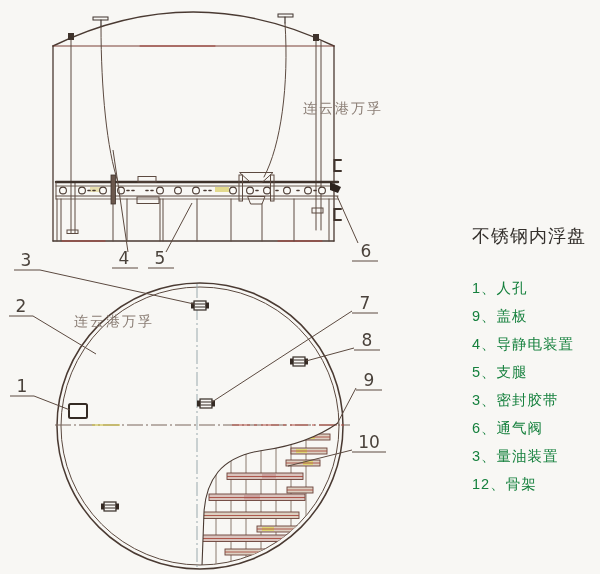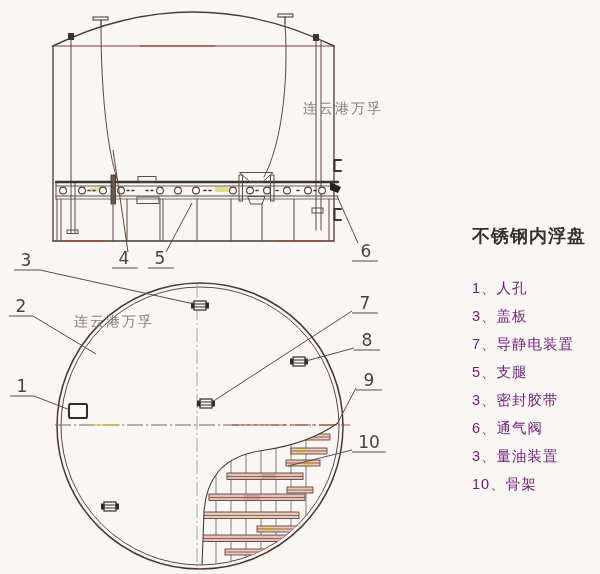--- a/index.html
+++ b/index.html
@@ -8,26 +8,26 @@
     background:#f8f7f4;
     font-family:"Liberation Sans","DejaVu Sans",sans-serif;
   }
   #stage{position:absolute;left:0;top:0;width:600px;height:574px;}
   svg{display:block;}
   .legend{
     position:absolute;left:472px;top:224px;width:126px;
     color:#3b3733;
   }
   .legend-title{
-    font-size:18px;font-weight:700;letter-spacing:1px;color:#34302c;
+    font-size:18px;font-weight:400;letter-spacing:1px;color:#34302c;
     margin:0 0 26px 0;white-space:nowrap;
   }
   .legend-item{
     font-size:14.5px;line-height:28px;height:28px;white-space:nowrap;
-    color:#701a75;letter-spacing:1px;
+    color:#15803d;letter-spacing:1px;
   }
   .callout-num{
     font-family:"DejaVu Sans","Liberation Sans",sans-serif;
     font-size:17px;fill:#4a423b;
   }
   .watermark{
     font-size:14px;fill:#8a7d74;letter-spacing:2px;
   }
 </style>
 </head>
@@ -300,20 +300,20 @@
   </g>
 
   <text class="watermark" x="303" y="113">连云港万孚</text>
   <text class="watermark" x="74" y="326">连云港万孚</text>
 </svg>
 </div>
 
 <div class="legend">
   <div class="legend-title">不锈钢内浮盘</div>
   <div class="legend-item">1、人孔</div>
-  <div class="legend-item">3、盖板</div>
-  <div class="legend-item">7、导静电装置</div>
+  <div class="legend-item">9、盖板</div>
+  <div class="legend-item">4、导静电装置</div>
   <div class="legend-item">5、支腿</div>
   <div class="legend-item">3、密封胶带</div>
   <div class="legend-item">6、通气阀</div>
   <div class="legend-item">3、量油装置</div>
-  <div class="legend-item">10、骨架</div>
+  <div class="legend-item">12、骨架</div>
 </div>
 
 </body></html>

